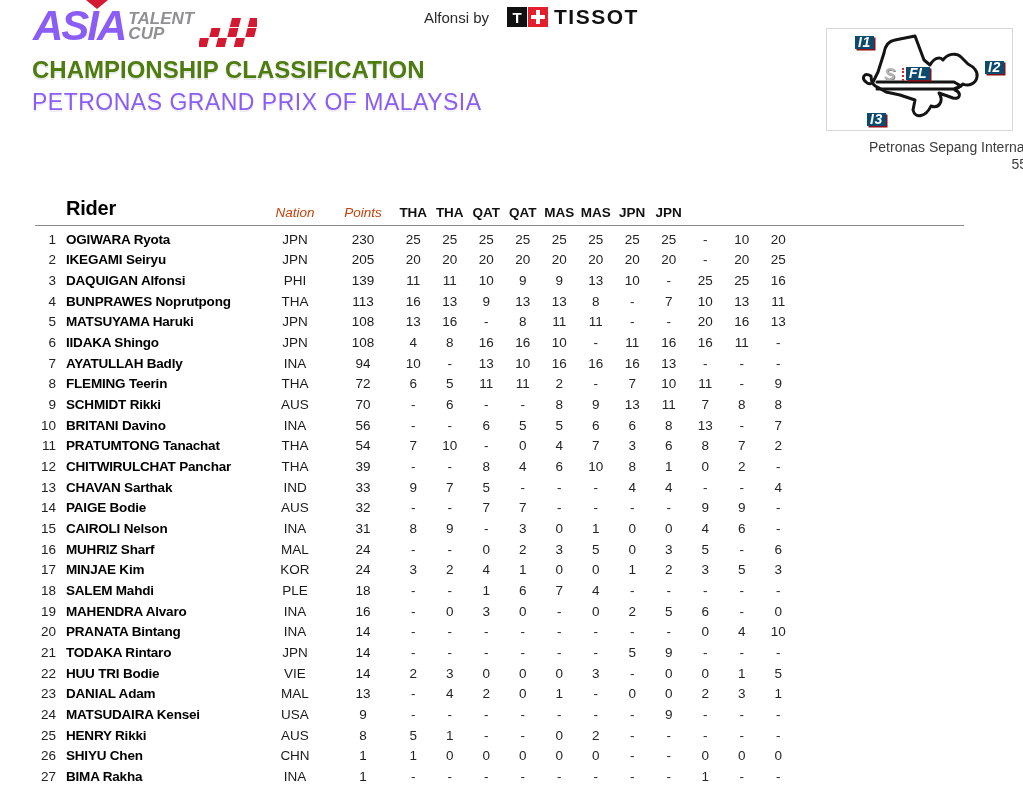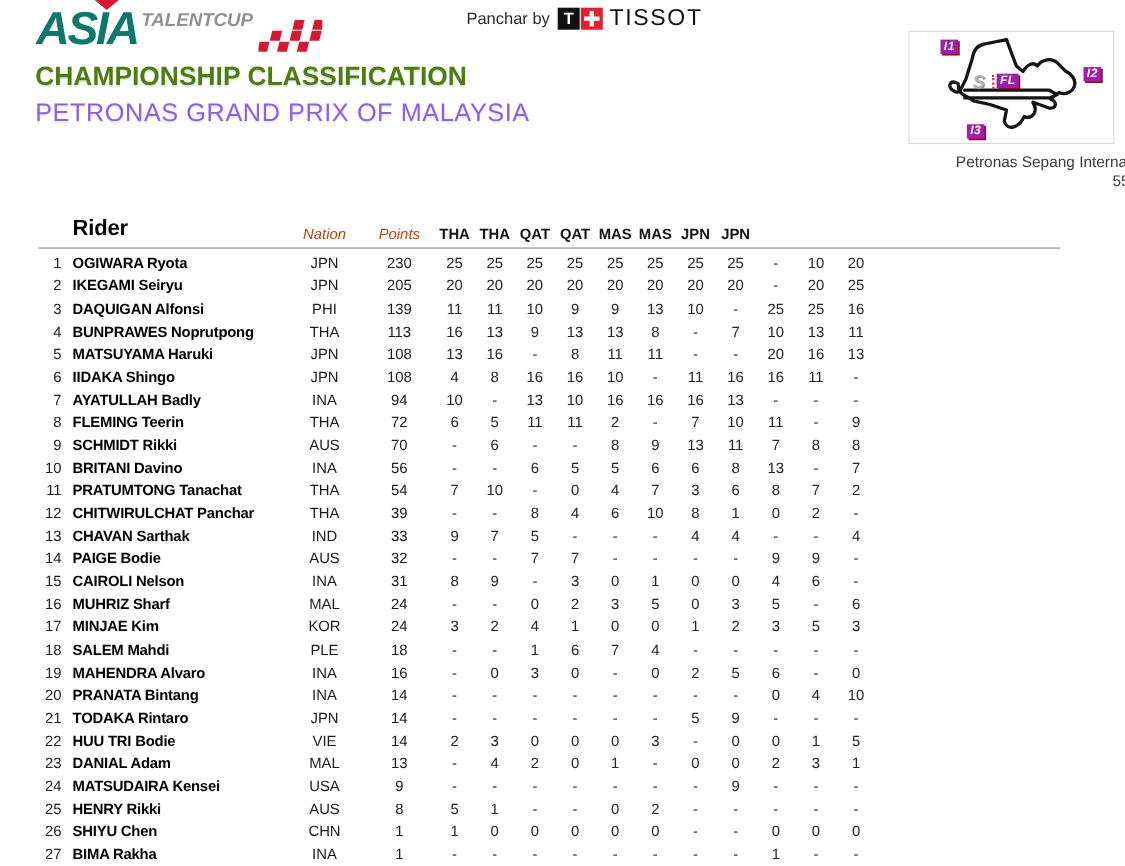--- a/index.html
+++ b/index.html
@@ -11,60 +11,60 @@
 
   
   .top-frag {
     position:absolute; left:86px; top:0; width:0; height:0;
     border-left:11px solid transparent; border-right:11px solid transparent;
     border-top:9px solid #d41a32;
   }
   .atc-logo { position:absolute; left:33px; top:6px; display:flex; align-items:flex-start; }
   .atc-asia {
     font-size:42px; line-height:40px; font-weight:900; font-style:italic;
-    color:#0f766e; letter-spacing:-2px;
-  }
-  .atc-tc { margin-left:3px; margin-top:5px; display:flex; flex-direction:row; }
+    color:#8b5cf6; letter-spacing:-2px;
+  }
+  .atc-tc { margin-left:3px; margin-top:5px; display:flex; flex-direction:column; }
   .atc-talent, .atc-cup {
     font-size:17px; line-height:15px; font-weight:800; font-style:italic;
     color:#8e9094; letter-spacing:0px;
   }
   .atc-checkers { margin-left:5px; margin-top:12px; }
 
   .provided { position:absolute; left:424px; top:9px; font-size:15px; color:#2a2a2a; }
   .tissot { position:absolute; left:507px; top:5px; display:flex; align-items:center; }
   .tissot-t {
     width:20px; height:20px; background:#111; color:#fff; font-weight:700;
     font-size:15px; display:flex; align-items:center; justify-content:center;
   }
   .tissot-cross {
     width:20px; height:20px; background:#e31e2d; position:relative; margin-left:1px;
   }
   .tissot-cross::before { content:""; position:absolute; left:8px; top:3px; width:4px; height:14px; background:#fff; }
   .tissot-cross::after  { content:""; position:absolute; left:3px; top:8px; width:14px; height:4px; background:#fff; }
-  .tissot-name { margin-left:6px; font-size:21px; font-weight:400; letter-spacing:1.5px; color:#111; }
+  .tissot-name { margin-left:6px; font-size:21px; font-weight:700; letter-spacing:1.5px; color:#111; }
 
   .title {
     position:absolute; left:32px; top:56px; font-size:24px; font-weight:800;
     letter-spacing:0px; color:#4d7c0f; text-shadow:0 2px 0 rgba(0,0,0,0.10);
   }
   .subtitle {
     position:absolute; left:32px; top:89px; font-size:23px; font-weight:400;
     letter-spacing:0.5px; color:#8b5cf6; text-shadow:0 2px 0 rgba(0,0,0,0.07);text-align:right;
   }
 
   
   .circuit-box {
     position:absolute; left:826px; top:28px; width:187px; height:103px;
     background:#fff; border:1px solid #d8d8d8;
   }
   .circuit-box svg { position:absolute; left:0; top:0; }
   .badge {
-    position:absolute; background:#a21caf; color:#fff; font-weight:800; font-style:italic;
-    font-size:11px; line-height:13px; padding:0 3px; box-shadow:1.5px 1.5px 0 #8d1019;
+    position:absolute; background:#0c4a6e; color:#fff; font-weight:800; font-style:italic;
+    font-size:14px; line-height:13px; padding:0 3px; box-shadow:1.5px 1.5px 0 #8d1019;
     letter-spacing:0.5px;
   }
   .s-mark {
     position:absolute; color:#b5b5b5; font-weight:900; font-size:17px; line-height:16px;
     font-style:italic; text-shadow:1px 1px 0 #8c8c8c;
   }
   .s-dots { position:absolute; width:0; border-left:2px dotted #e0212e; height:13px; }
   .circuit-caption {
     position:absolute; left:867px; top:139px; width:195px;
     font-size:14px; line-height:17px; color:#3c3c3c;text-align:right;
@@ -110,21 +110,21 @@
         <rect x="15" y="10" width="9" height="9"></rect>
           <rect x="33" y="10" width="9" height="9"></rect>
           <rect x="51" y="10" width="9" height="9"></rect>
         <rect x="6" y="20" width="9" height="9"></rect>
           <rect x="24" y="20" width="9" height="9"></rect>
           <rect x="42" y="20" width="9" height="9"></rect>
       </g>
     </svg>
   </div>
 
-  <span class="provided">Panchar by</span>
+  <span class="provided">Alfonsi by</span>
   <div class="tissot">
     <span class="tissot-t">T</span>
     <span class="tissot-cross"></span>
     <span class="tissot-name">TISSOT</span>
   </div>
 
   <div class="title">CHAMPIONSHIP CLASSIFICATION</div>
   <div class="subtitle">PETRONAS GRAND PRIX OF MALAYSIA</div>
 
   <div class="circuit-box">
@@ -145,21 +145,21 @@
                  L 112 64
                  C 117 72 112 80 104 77
                  C 99 88 88 90 86 81
                  L 88 71 L 73 66 L 59 63 L 52 59
                  C 46 57 44 52 44 47 Z"></path>
         <path d="M 50 53 L 127 53 L 134 57 L 127 60 L 50 60"></path>
       </g>
     </svg>
     <span class="badge" style="left:28px; top:7px;">I1</span>
     <span class="badge" style="left:158px; top:32px;">I2</span>
-    <span class="badge" style="left:52px; top:84px;">I3</span>
+    <span class="badge" style="left:40px; top:84px;">I3</span>
     <span class="s-mark" style="left:57px; top:38px;">S</span>
     <span class="s-dots" style="left:75px; top:39px;"></span>
     <span class="badge" style="left:79px; top:38px;">FL</span>
   </div>
   <div class="circuit-caption">
     <div>Petronas Sepang International. 5543 m.</div>
   </div>
 
   <div class="grid-row thead">
     <div class="c pos"></div>

